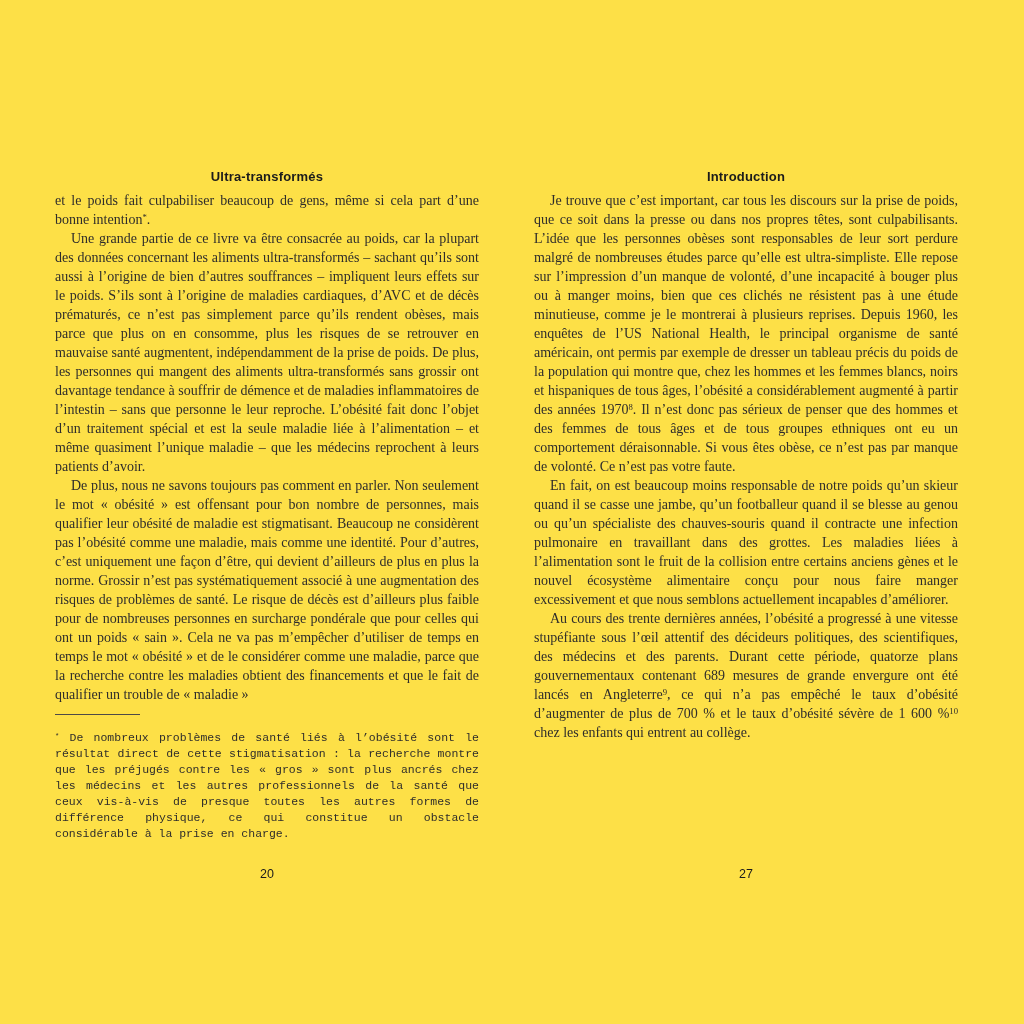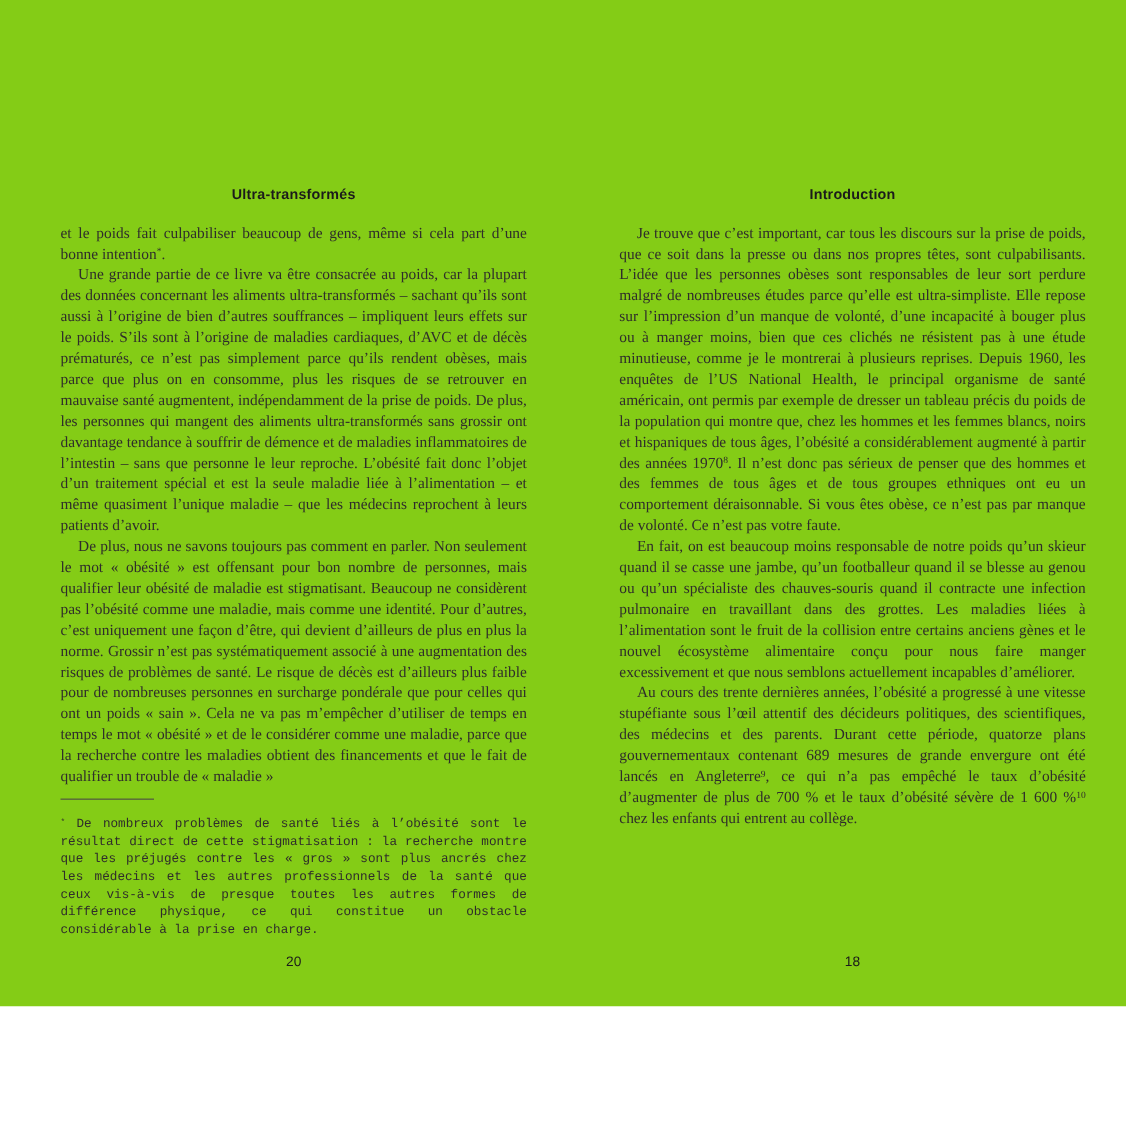--- a/index.html
+++ b/index.html
@@ -3,43 +3,43 @@
 <meta charset="utf-8">
 <style>
   html, body {
     margin: 0;
     padding: 0;
     background: #ffffff;
   }
   .spread {
     position: relative;
     width: 1024px;
-    height: 915px;
-    background: #84cc16;
+    height: 1024px;
+    background: #fde047;
     overflow: hidden;
     font-family: "Liberation Serif", serif;
   }
   .page {
     position: absolute;
     top: 170px;
     width: 424px;
   }
   .page-left  { left: 55px; }
-  .page-right { left: 563px; }
+  .page-right { left: 534px; }
   .running-head {
     text-align: center;
     font-family: "Liberation Sans", sans-serif;
     font-weight: bold;
     font-size: 13px;
     line-height: 14px;
     color: #1b1b1b;
     letter-spacing: 0.2px;
   }
   .body-text {
-    margin-top: 19px;
+    margin-top: 7px;
     font-size: 14px;
     line-height: 19px;
     color: #2f2d2b;
     text-align: justify;
     hyphens: auto;
     -webkit-hyphens: auto;
   }
   .para { margin: 0; }
   .para.indent { text-indent: 16px; font-family: Liberation Serif, serif; }
   sup {
@@ -99,16 +99,16 @@
     <div class="page-number">20</div>
   </div>
 
   <div class="page page-right">
     <div class="running-head">Introduction</div>
     <div class="body-text">
         <p class="para indent"><span>Je trouve que c’est important, car tous les discours sur la prise de poids, que ce soit dans la presse ou dans nos propres têtes, sont culpabilisants. L’idée que les personnes obèses sont responsables de leur sort perdure malgré de nombreuses études parce qu’elle est ultra-simpliste. Elle repose sur l’impression d’un manque de volonté, d’une incapacité à bouger plus ou à manger moins, bien que ces clichés ne résistent pas à une étude minutieuse, comme je le montrerai à plusieurs reprises. Depuis 1960, les enquêtes de l’US National Health, le principal organisme de santé américain, ont permis par exemple de dresser un tableau précis du poids de la population qui montre que, chez les hommes et les femmes blancs, noirs et hispaniques de tous âges, l’obésité a considérablement augmenté à partir des années 1970</span><sup>8</sup><span>. Il n’est donc pas sérieux de penser que des hommes et des femmes de tous âges et de tous groupes ethniques ont eu un comportement déraisonnable. Si vous êtes obèse, ce n’est pas par manque de volonté. Ce n’est pas votre faute.</span></p>
         <p class="para indent"><span>En fait, on est beaucoup moins responsable de notre poids qu’un skieur quand il se casse une jambe, qu’un footballeur quand il se blesse au genou ou qu’un spécialiste des chauves-souris quand il contracte une infection pulmonaire en travaillant dans des grottes. Les maladies liées à l’alimentation sont le fruit de la collision entre certains anciens gènes et le nouvel écosystème alimentaire conçu pour nous faire manger excessivement et que nous semblons actuellement incapables d’améliorer.</span></p>
         <p class="para indent"><span>Au cours des trente dernières années, l’obésité a progressé à une vitesse stupéfiante sous l’œil attentif des décideurs politiques, des scientifiques, des médecins et des parents. Durant cette période, quatorze plans gouvernementaux contenant 689 mesures de grande envergure ont été lancés en Angleterre</span><sup>9</sup><span>, ce qui n’a pas empêché le taux d’obésité d’augmenter de plus de 700 % et le taux d’obésité sévère de 1 600 %</span><sup>10</sup><span> chez les enfants qui entrent au collège.</span></p>
       </div>
-    <div class="page-number">18</div>
+    <div class="page-number">27</div>
   </div>
 
 </div>
 
 </body></html>

